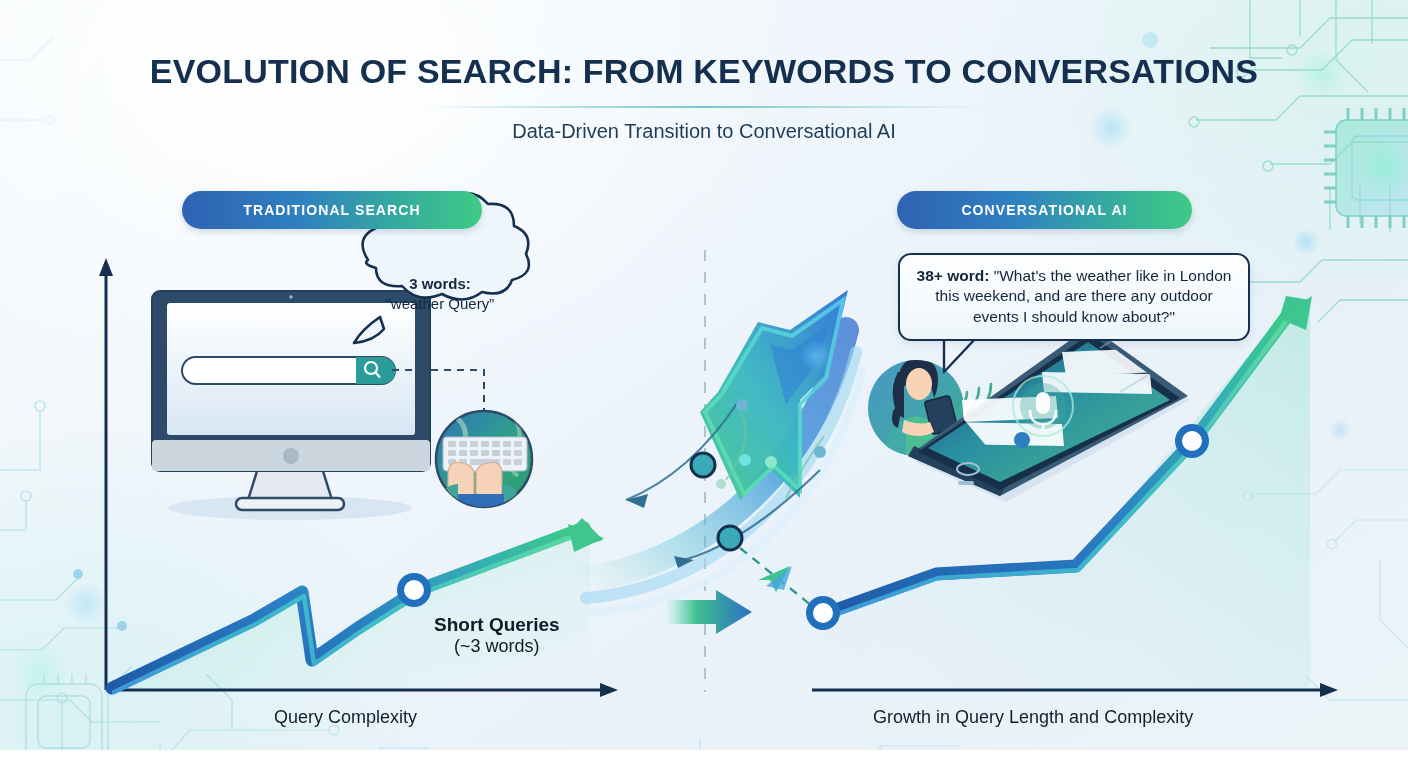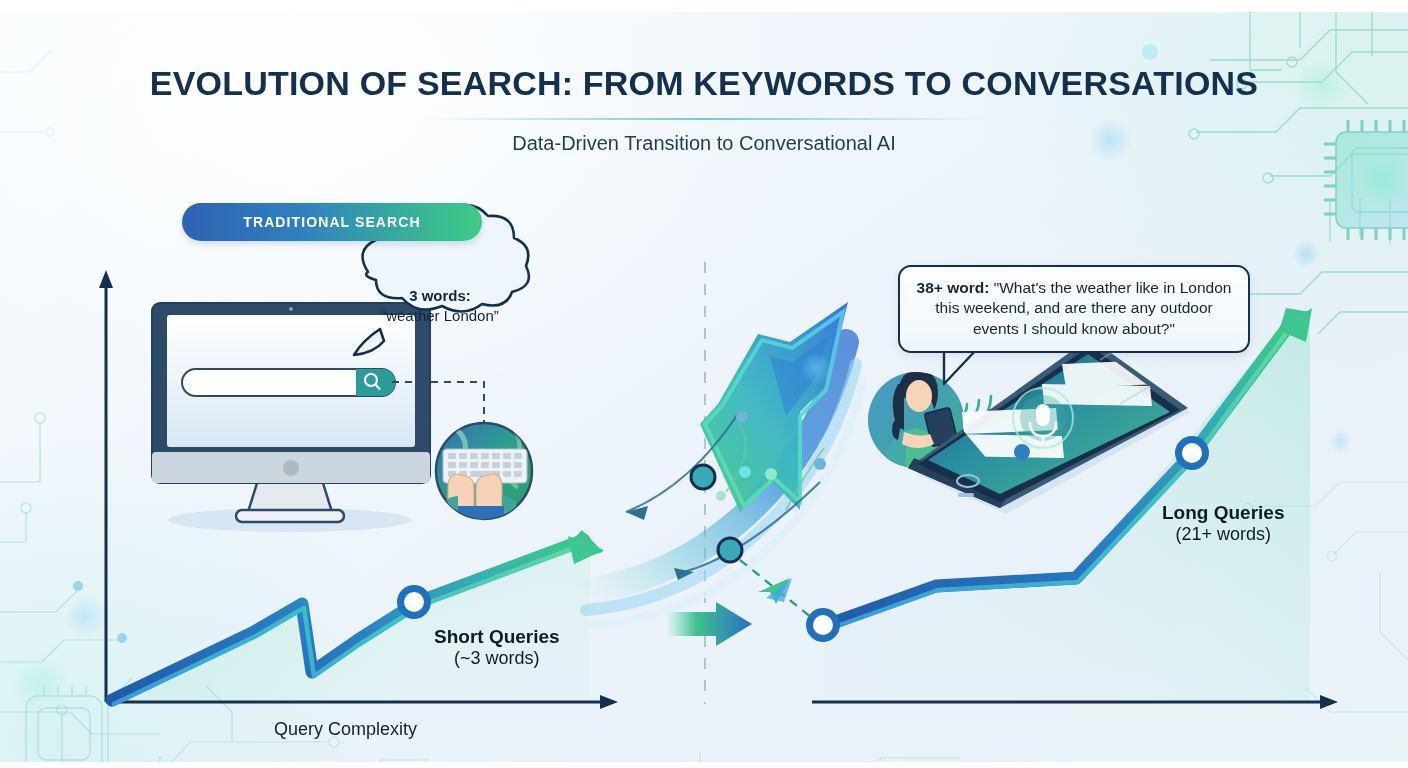--- a/index.html
+++ b/index.html
@@ -8,21 +8,20 @@
     font-family:"Liberation Sans", sans-serif;
     background:#ffffff;
   }
   .stage{
     position:relative;width:1408px;height:750px;overflow:hidden;
     background:
       radial-gradient(ellipse 520px 420px at 4% 96%, rgba(170,235,225,.30) 0%, rgba(170,235,225,0) 70%),
       radial-gradient(ellipse 560px 430px at 97% 8%, rgba(176,240,215,.30) 0%, rgba(176,240,215,0) 70%),
       radial-gradient(ellipse 700px 500px at 22% 10%, rgba(255,255,255,.95) 0%, rgba(255,255,255,0) 70%),
       linear-gradient(145deg,#f7fbfd 0%,#eef5fb 42%,#e9f1f9 70%,#eaf4f7 100%);
-    margin-top: 12px;
   }
   .bg-svg{position:absolute;inset:0;width:1408px;height:768px;}
 
   
   .title{
     position:absolute;left:0;right:0;top:52px;text-align:center;
     font-size:34px;font-weight:bold;letter-spacing:.2px;
     color:#15304e;white-space:nowrap;
   }
   .title-rule{
@@ -488,35 +487,33 @@
 
     <path d="M944 338 L944 372 L976 338 Z" fill="#eef6fb" stroke="#15304e" stroke-width="2.4" stroke-linejoin="round"></path>
     <path d="M946 340 L972 340 L946 366 Z" fill="#eef6fb"></path>
   </svg>
 
   <div class="title">EVOLUTION OF SEARCH: FROM KEYWORDS TO CONVERSATIONS</div>
   <div class="title-rule"></div>
   <div class="subtitle">Data-Driven Transition to Conversational AI</div>
 
   <div class="badge" id="badge-left">TRADITIONAL SEARCH</div>
+  <div class="badge" id="badge-right">CONVERSATIONAL AI</div>
 
   <div class="cloud">
     <span class="l1">3 words:</span>
-    <span class="l2">“weather London”</span>
+    <span class="l2">“weather Query”</span>
   </div>
 
   <div class="bubble">
     <b>38+ word:</b><span> "What's the weather like in London this weekend, and are there any outdoor events I should know about?"</span>
   </div>
 
   <div class="ann" id="ann-short">
     <div class="big">Short Queries</div>
     <div class="small">(~3 words)</div>
   </div>
 
-  <div class="ann" id="ann-long">
-    <div class="big">Long Queries</div>
-    <div class="small">(21+ words)</div>
-  </div>
 
   <div class="axis-label" id="axis-label-left">Query Complexity</div>
+  <div class="axis-label" id="axis-label-right">Growth in Query Length and Complexity</div>
 
 </div>
 
 </body></html>

